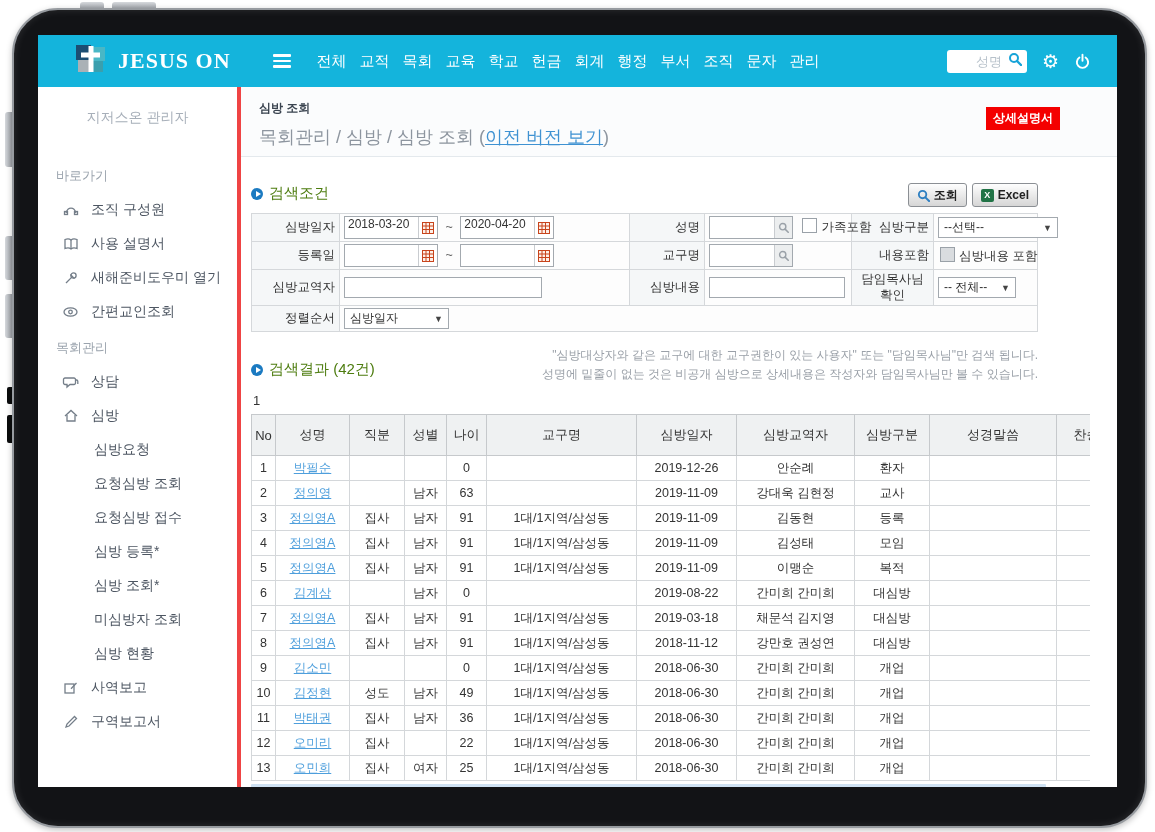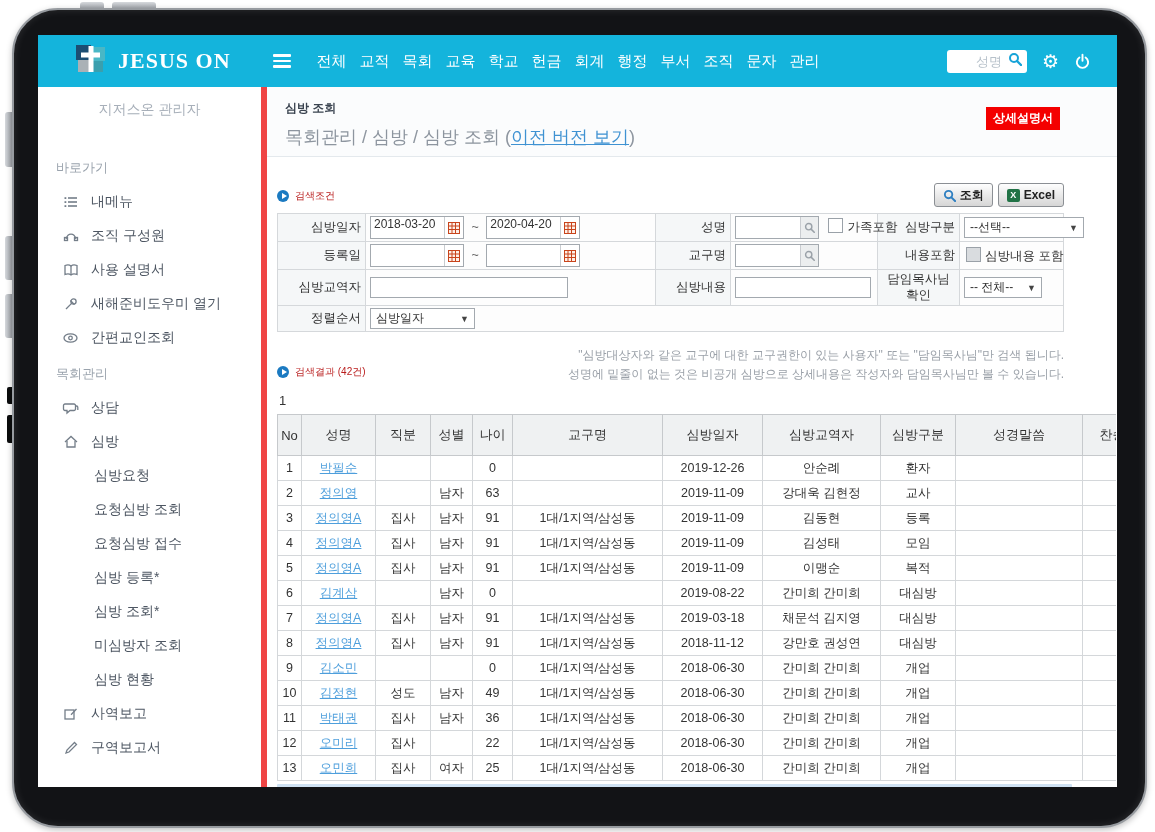--- a/index.html
+++ b/index.html
@@ -23,39 +23,39 @@
   .nav-item{color:#fff;font-size:15px;cursor:pointer;white-space:nowrap;}
   .top-right{margin-left:auto;display:flex;align-items:center;gap:15px;}
   .hd-search{width:80px;height:23px;background:#fff;border-radius:3px;display:flex;align-items:center;
              justify-content:flex-end;padding:0 5px;box-sizing:border-box;gap:4px;}
   .hd-search input{border:0;outline:0;width:46px;font-size:13px;color:#555;text-align:right;background:transparent;
                    font-family:inherit;}
   .hd-search input::placeholder{color:#b7c1ca;}
   .gear{color:#fff;font-size:19px;line-height:1;cursor:pointer;}
   
   .app-body{display:flex;height:700px;}
-  .sidebar{width:229px;box-sizing:border-box;border-right:6px solid #ef4444;padding-top:14px;flex:none;}
+  .sidebar{width:203px;box-sizing:border-box;border-right:4px solid #ef4444;padding-top:22px;flex:none;}
   .sb-user{text-align:center;color:#a7afb9;font-size:14px;margin-bottom:30px;}
   .sb-section{color:#9aa3ad;font-size:13px;padding:10px 0 8px 18px;}
   .sb-item{display:flex;align-items:center;gap:12px;padding:8px 0 8px 24px;color:#4d5662;font-size:14px;cursor:pointer;}
   .sb-icon{width:17px;height:17px;display:inline-flex;align-items:center;justify-content:center;}
   .sb-sub{padding:8px 0 8px 56px;color:#4d5662;font-size:14px;cursor:pointer;}
   .main{flex:1;overflow:hidden;position:relative;}
   
   .title-strip{position:relative;height:70px;box-sizing:border-box;background:#fbfcfd;border-bottom:1px solid #e4e9ed;
                padding:13px 20px 0 18px;}
   .page-title{font-size:12px;font-weight:bold;color:#3b4450;}
   .crumbs{margin-top:8px;font-size:18px;color:#8d959f;}
   .crumbs a{color:#3f92d2;text-decoration:underline;cursor:pointer;}
   .manual-badge{position:absolute;right:57px;top:20px;background:#f40000;color:#fff;font-size:12px;font-weight:bold;
                 padding:3px 7px;cursor:pointer;}
   
   .content{padding:26px 0 0 10px;}
   .sec-head{width:787px;display:flex;align-items:flex-end;justify-content:space-between;}
-  .sec-label{display:flex;align-items:center;gap:6px;font-size:10px;color:#b91c1c;padding-bottom:4px;}
+  .sec-label{display:flex;align-items:center;gap:6px;font-size:15px;color:#4d7c0f;padding-bottom:4px;}
   .bullet{width:12px;height:12px;border-radius:50%;background:#1b7ac1;position:relative;flex:none;}
   .bullet::after{content:"";position:absolute;left:4.5px;top:3px;border-left:5px solid #fff;
                  border-top:3px solid transparent;border-bottom:3px solid transparent;}
   .btn-row{display:flex;gap:5px;}
   .gbtn{display:inline-flex;align-items:center;gap:4px;height:22px;padding:0 8px;font-size:12px;font-weight:bold;color:#222;
         background:linear-gradient(#fefefe,#d6d6d6);border:1px solid #8b8f94;border-radius:3px;cursor:pointer;}
   .xls-ic{width:13px;height:13px;background:#217346;color:#fff;font-size:9px;font-weight:bold;display:inline-flex;
           align-items:center;justify-content:center;border-radius:2px;}
   
   table.form{border-collapse:collapse;width:787px;margin-top:6px;table-layout:fixed;}
@@ -164,37 +164,20 @@
 
     <div class="app-body">
 
       <div class="sidebar">
         <div class="sb-user">지저스온 관리자</div>
         <div>
             <div class="sb-section">바로가기</div>
             <div class="sb-item">
               <span class="sb-icon">
                 <svg width="16" height="16" viewBox="0 0 16 16">
-                  <g stroke="#747e89" stroke-width="1.6">
-                    <line x1="5" y1="4" x2="14" y2="4"></line>
-                    <line x1="5" y1="8" x2="14" y2="8"></line>
-                    <line x1="5" y1="12" x2="14" y2="12"></line>
-                  </g>
-                  <g fill="#747e89">
-                    <rect x="1.5" y="3.2" width="1.8" height="1.8"></rect>
-                    <rect x="1.5" y="7.2" width="1.8" height="1.8"></rect>
-                    <rect x="1.5" y="11.2" width="1.8" height="1.8"></rect>
-                  </g>
-                </svg>
-              </span>
-              <span>내메뉴</span>
-            </div>
-            <div class="sb-item">
-              <span class="sb-icon">
-                <svg width="16" height="16" viewBox="0 0 16 16">
                   <path d="M3 11 C5 4.5 11 4.5 13 11" fill="none" stroke="#747e89" stroke-width="1.3"></path>
                   <rect x="1.5" y="9.5" width="3" height="3" fill="none" stroke="#747e89" stroke-width="1.3"></rect>
                   <rect x="11.5" y="9.5" width="3" height="3" fill="none" stroke="#747e89" stroke-width="1.3"></rect>
                 </svg>
               </span>
               <span>조직 구성원</span>
             </div>
             <div class="sb-item">
               <span class="sb-icon">
                 <svg width="16" height="16" viewBox="0 0 16 16">

